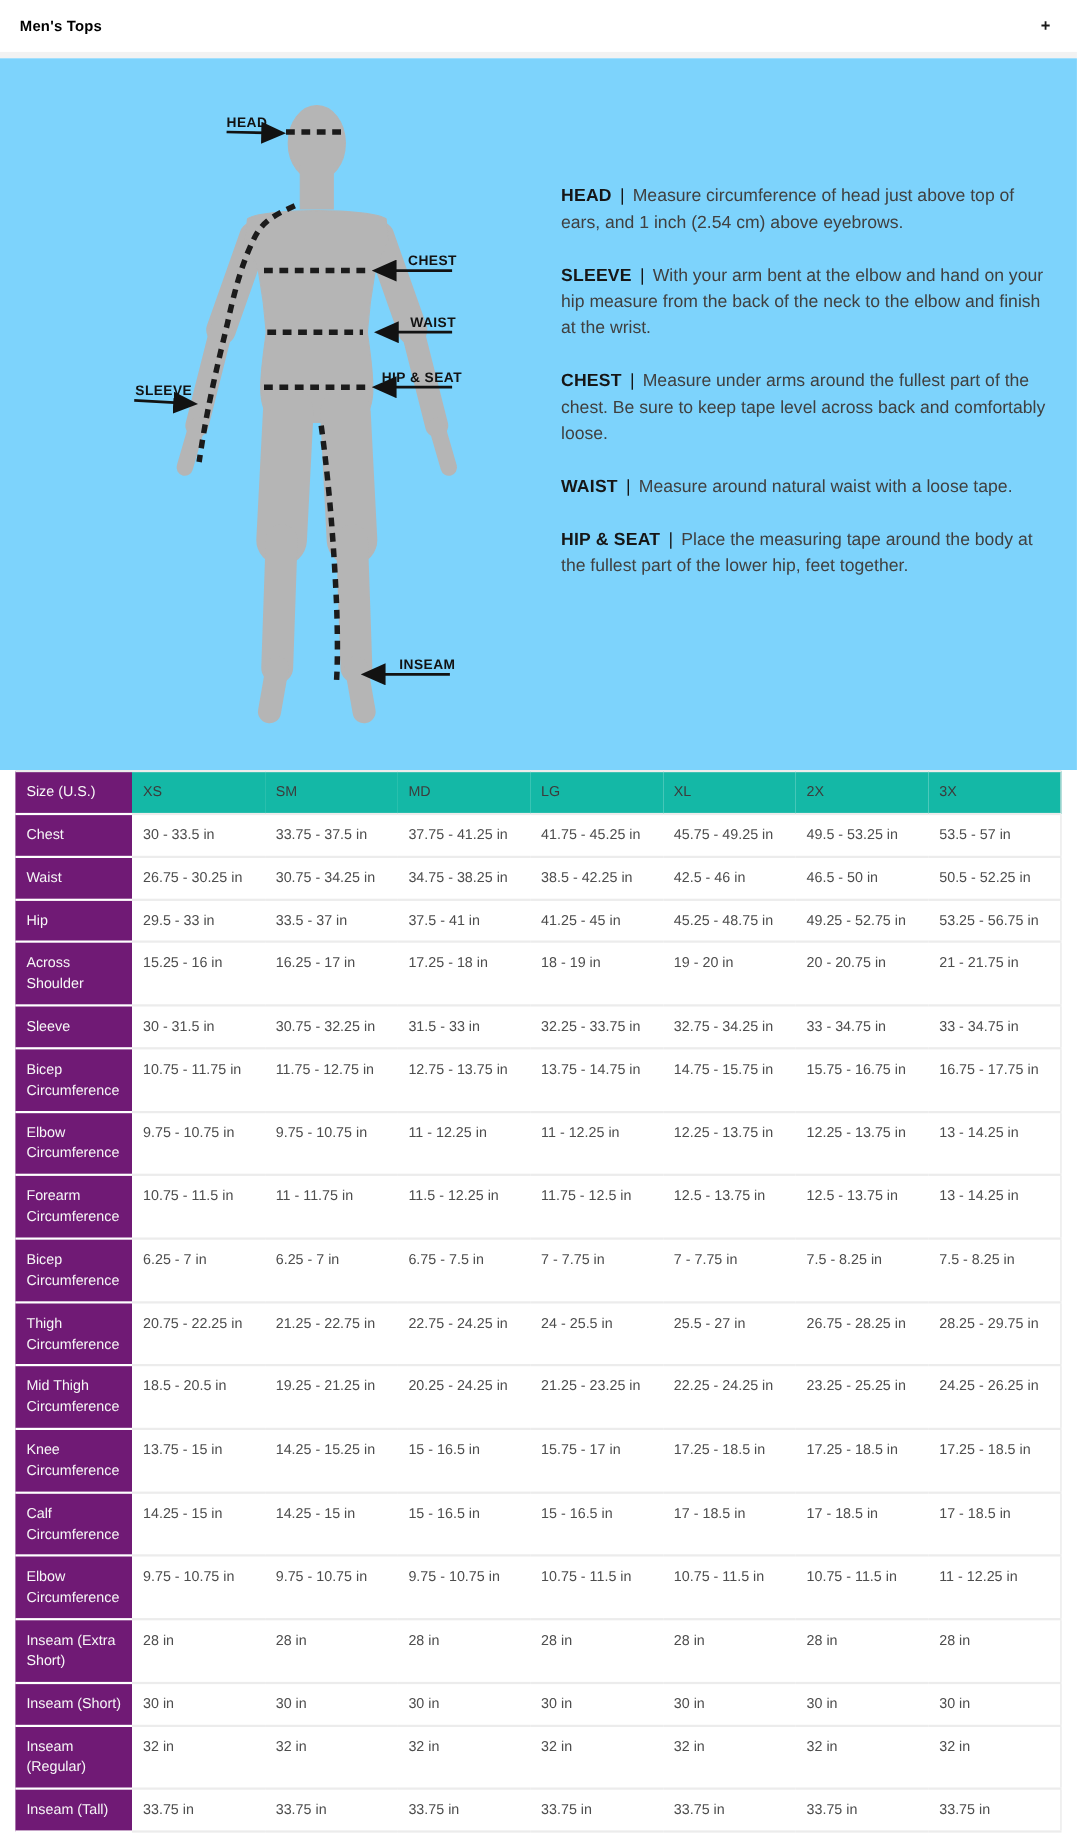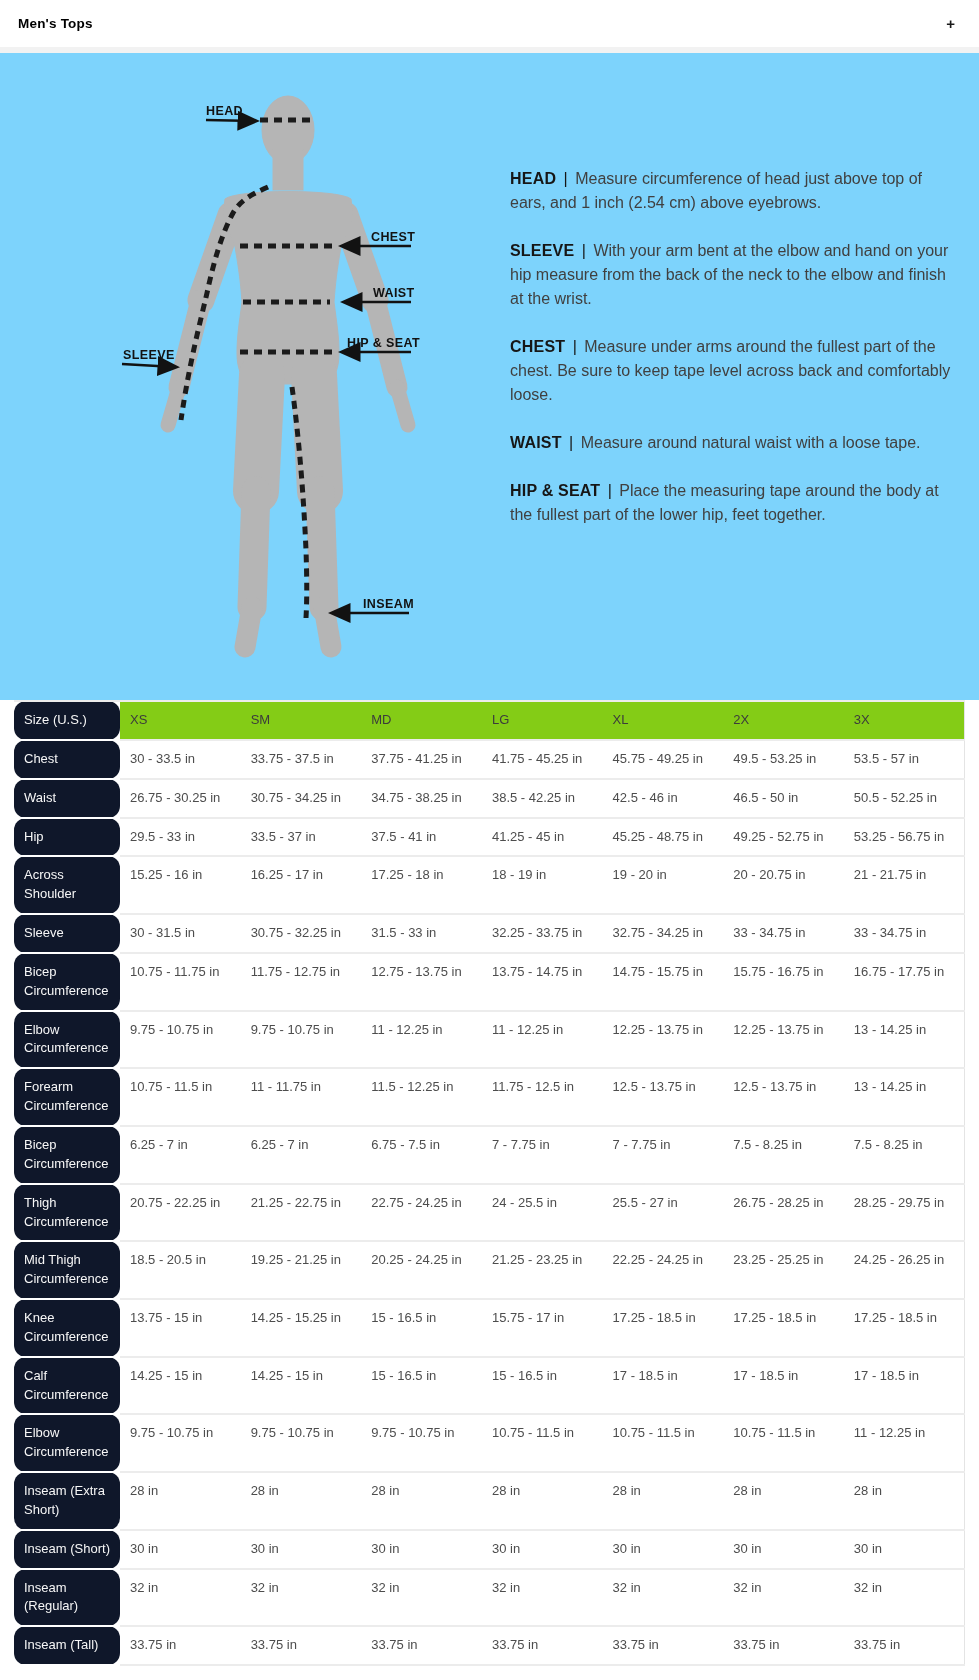--- a/index.html
+++ b/index.html
@@ -25,23 +25,23 @@
   .instr .sep { color:#161616; padding:0 3px; }
 
   
   .chart-wrap { margin:0 14px; }
   table.size-chart { width:951px; border-collapse:collapse; table-layout:fixed;
                      border-top:2px solid #ececec; border-right:1px solid #e4e4e4; }
   table.size-chart col.c-label { width:106px; }
   .size-chart th, .size-chart td { font-size:13px; text-align:left; vertical-align:top;
                      padding:9px 10px; line-height:1.45; }
   .size-chart th.corner, .size-chart th.row-label {
-                     background:#0f172a; color:#f7f7f7; font-weight:normal;
-                     border-bottom:2px solid #fff;border-radius:12px; }
-  .size-chart th.size-col { background:#84cc16; color:#3c3c3c; font-weight:normal;
+                     background:#701a75; color:#f7f7f7; font-weight:normal;
+                     border-bottom:2px solid #fff; }
+  .size-chart th.size-col { background:#14b8a6; color:#3c3c3c; font-weight:normal;
                      border-bottom:2px solid #ececec; }
   .size-chart td { background:#fff; color:#4d4d4d; border-bottom:2px solid #ececec; }
 </style>
 </head>
 <body>
 
 <div class="topbar">
   <span class="topbar-title">Men's Tops</span>
   <button class="expand-btn">+</button>
 </div>

